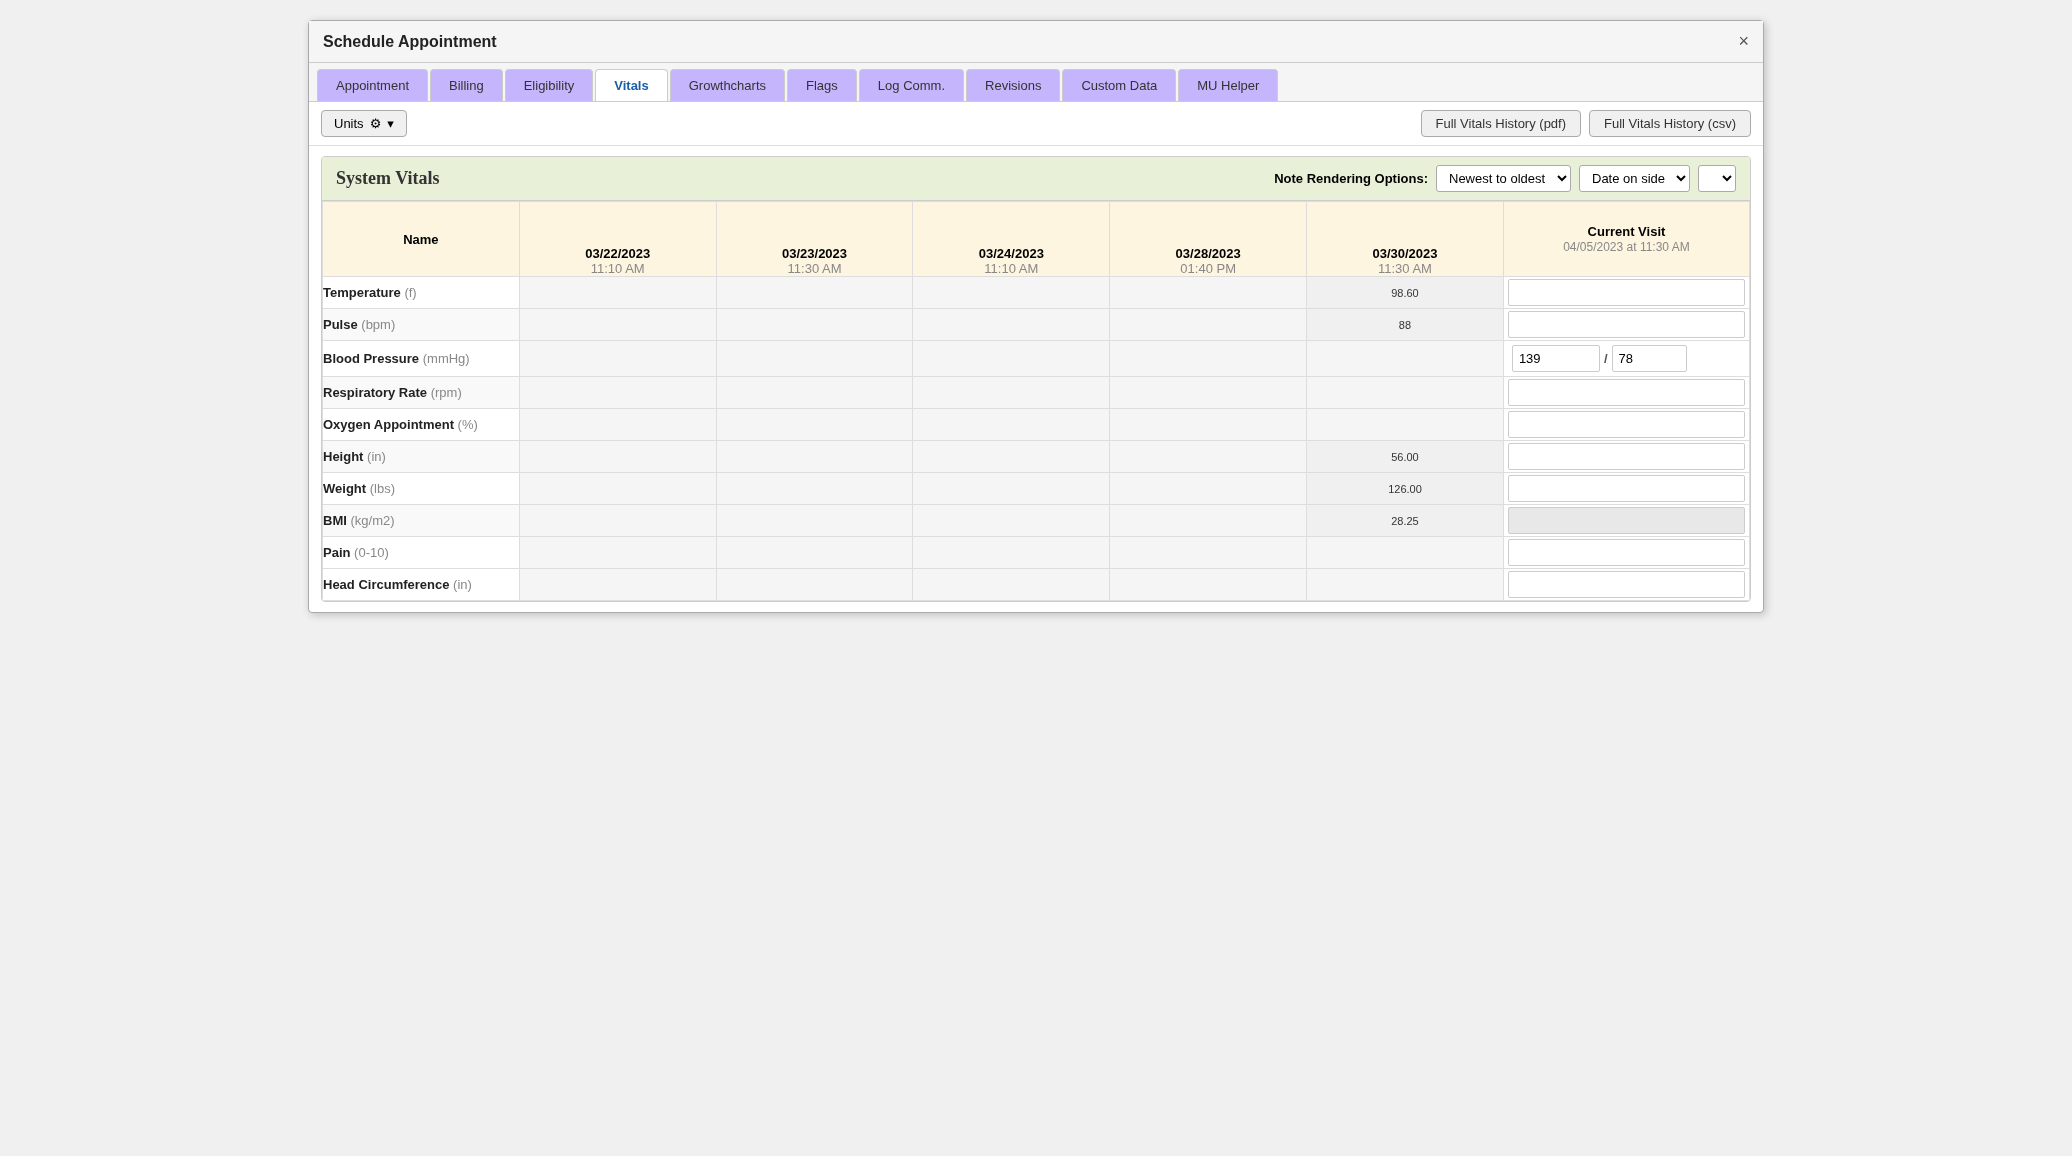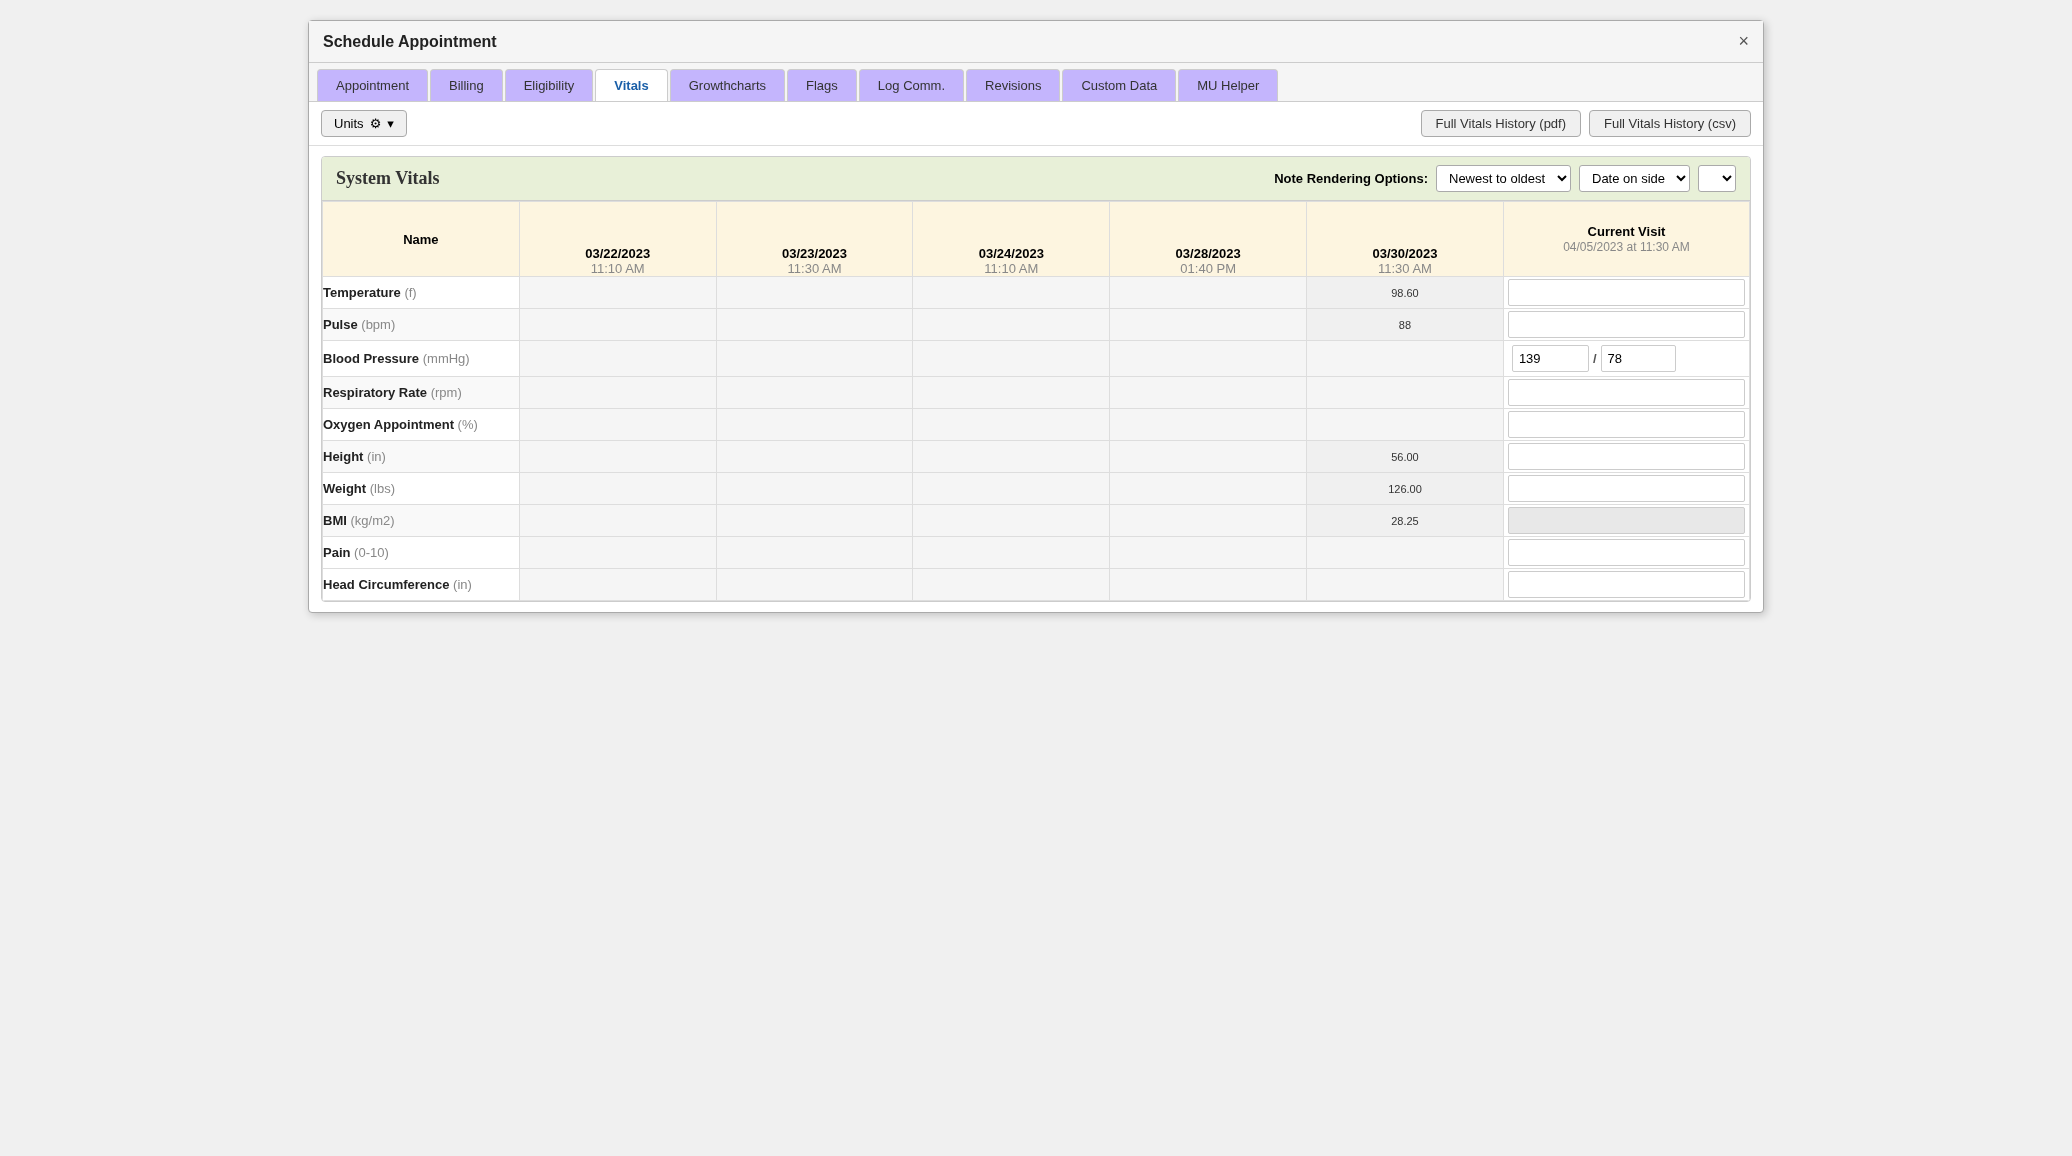--- a/index.html
+++ b/index.html
@@ -347,21 +347,21 @@
           </tr>
           <tr class="even-row">
             <td class="td-name"><strong>Blood Pressure</strong> <span class="unit">(mmHg)</span></td>
             <td class="td-value td-empty" style="text-align: center; padding: 8px; background: rgb(245, 245, 245);"></td>
             <td class="td-value td-empty" style="text-align: center; padding: 8px; background: rgb(245, 245, 245);"></td>
             <td class="td-value td-empty" style="text-align: center; padding: 8px; background: rgb(245, 245, 245);"></td>
             <td class="td-value td-empty" style="text-align: center; padding: 8px; background: rgb(245, 245, 245);"></td>
             <td class="td-value td-empty" style="text-align: center; padding: 8px; background: rgb(245, 245, 245);"></td>
             <td style="padding: 2px 4px; background: rgb(255, 255, 255);">
               <div class="bp-cell">
-                <input type="text" value="139" style="width: 77px; border: 1px solid rgb(204, 204, 204); border-radius: 2px; padding: 5px 6px; font-size: 13px;">
+                <input type="text" value="139" style="width: 88px; border: 1px solid rgb(204, 204, 204); border-radius: 2px; padding: 5px 6px; font-size: 13px;">
                 <span class="bp-slash">/</span>
                 <input type="text" value="78" style="width: 75px; border: 1px solid rgb(204, 204, 204); border-radius: 2px; padding: 5px 6px; font-size: 13px;">
               </div>
             </td>
           </tr>
           <tr class="odd-row">
             <td class="td-name"><strong>Respiratory Rate</strong> <span class="unit">(rpm)</span></td>
             <td class="td-value td-empty" style="text-align: center; padding: 8px; background: rgb(245, 245, 245);"></td>
             <td class="td-value td-empty" style="text-align: center; padding: 8px; background: rgb(245, 245, 245);"></td>
             <td class="td-value td-empty" style="text-align: center; padding: 8px; background: rgb(245, 245, 245);"></td>

